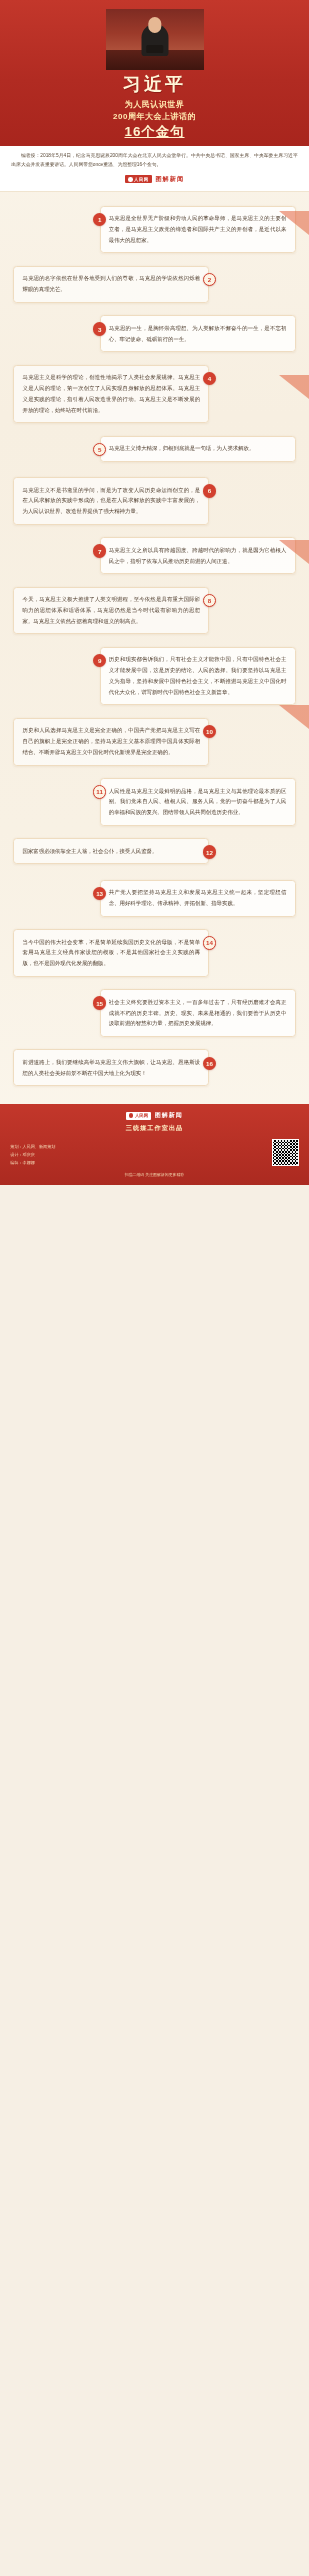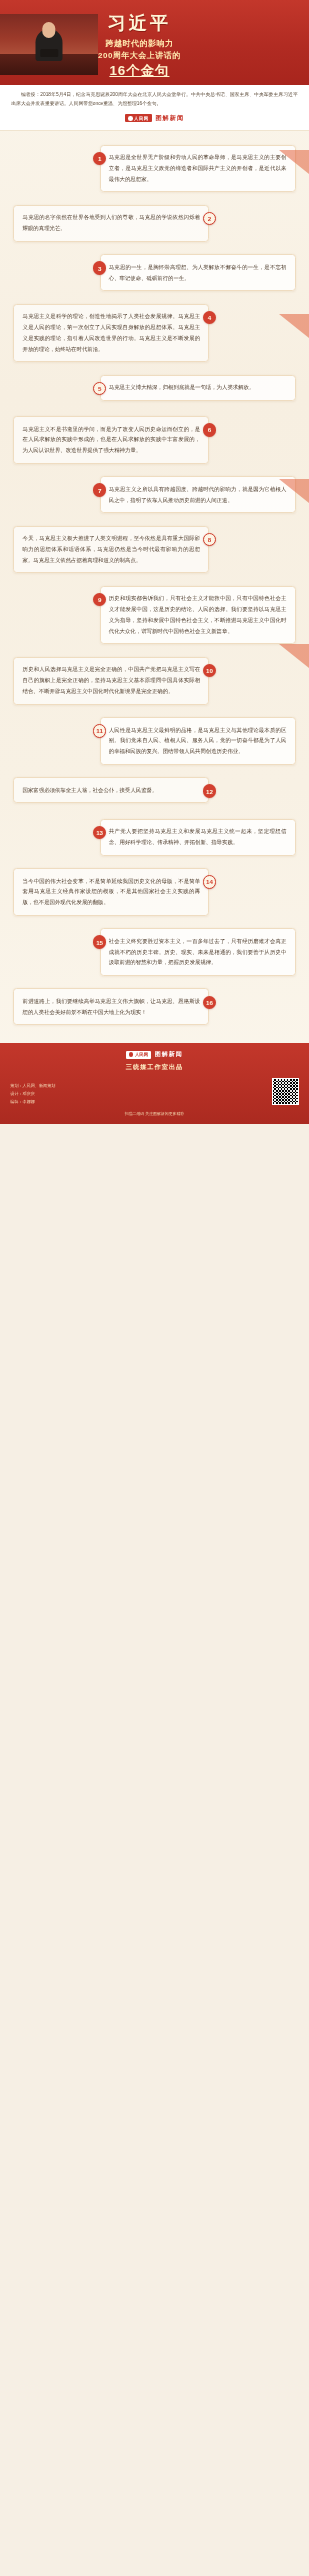--- a/index.html
+++ b/index.html
@@ -20,21 +20,21 @@
   .header {
     position: relative;
     background: linear-gradient(180deg,#c3372b 0%, #b12b22 55%, #a8251d 100%);
     padding: 9.3px 0 0 0;
     color: #fff;
     overflow: hidden;
   }
   .header-inner {
     position: relative;
     display: flex;
-    flex-direction: row;
+    flex-direction: column;
     align-items: center;
     padding-bottom: 5.2px;
   }
   .portrait {
     width: 98px;
     height: 61px;
     border: 0;
     background: linear-gradient(180deg,#7e2b22 0%, #9c3a2a 40%, #c46b4e 100%);
     position: relative;
     overflow: hidden;
@@ -291,21 +291,21 @@
   <div class="header">
     <div class="header-inner">
       <div class="portrait">
         <div class="podium"></div>
         <div class="figure"></div>
         <div class="face"></div>
         <div class="mic"></div>
       </div>
       <div class="title-block">
         <div class="title-main">习近平</div>
-        <div class="title-sub1">跨越时代的影响力</div>
+        <div class="title-sub1">为人民认识世界</div>
         <div class="title-sub2">200周年大会上讲话的</div>
         <div class="title-count">16个金句</div>
       </div>
     </div>
   </div>
 
   <div class="intro">
     <p>编者按：2018年5月4日，纪念马克思诞辰200周年大会在北京人民大会堂举行。中共中央总书记、国家主席、中央军委主席习近平出席大会并发表重要讲话。人民网带您once重温、为您整理16个金句。</p>
     <div class="brandbar">
       <span class="brand-logo">

